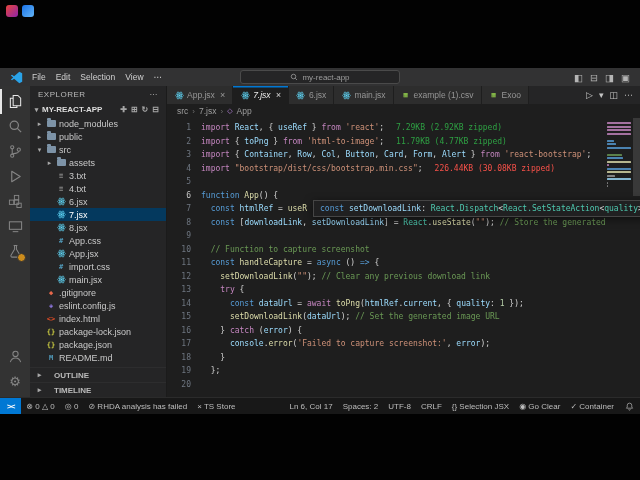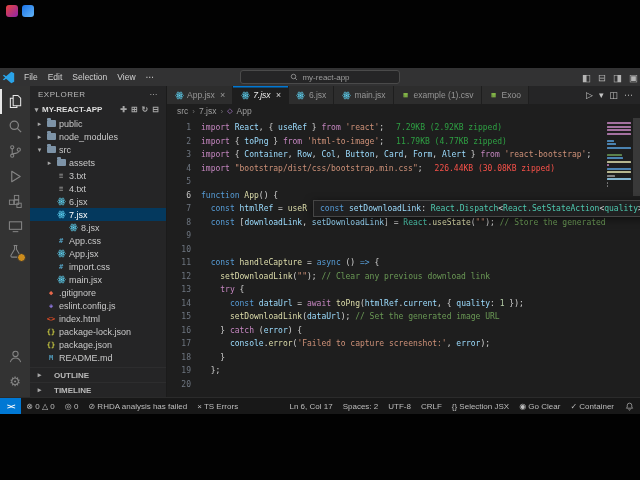--- a/index.html
+++ b/index.html
@@ -11,21 +11,21 @@
   .ovicon.red{left:6px;background:linear-gradient(135deg,#e8453c,#8e24aa)}
   .ovicon.blue{left:22px;background:linear-gradient(135deg,#1a73e8,#64b5f6)}
   .botbar{position:absolute;left:0;top:414px;width:640px;height:66px;background:#020202}
 
   
   .window{position:absolute;top:68px;left:0;width:640px;height:346px;display:flex;
           flex-direction:column;background:#1e1e1e;font-size:9px;color:#ccc}
 
   
   .titlebar{height:18px;flex:none;background:#323233;display:flex;align-items:center;
-            padding:0 2px;position:relative;color:#cfcfcf}
+            padding:0 10px;position:relative;color:#cfcfcf}
   .vslogo{width:13px;height:13px;margin-right:4px;flex:none}
   .menu{padding:0 5px;font-size:8.5px;color:#d0d0d0}
   .cmdcenter{position:absolute;left:50%;transform:translateX(-50%);width:158px;height:12px;
              background:#252526;border:1px solid #4a4a4a;border-radius:3px;color:#9d9d9d;
              font-size:8px;display:flex;align-items:center;justify-content:center;gap:4px}
   .wicons{margin-left:auto;display:flex;gap:7px;color:#b5b5b5;font-size:9.5px}
 
   
   .wbody{flex:1;display:flex;min-height:0}
 
@@ -213,28 +213,28 @@
             <span>↻</span>
             <span>⊟</span>
           </span>
       </div>
       <div id="tree">
           <div class="trow" style="padding-left: 6px;">
             <span class="chev">▸</span>
             <span class="fic">
               <span class="folder-ic"></span>
             </span>
+            <span class="tlabel">node_modules</span>
+          </div>
+          <div class="trow" style="padding-left: 6px;">
+            <span class="chev">▸</span>
+            <span class="fic">
+              <span class="folder-ic"></span>
+            </span>
             <span class="tlabel">public</span>
-          </div>
-          <div class="trow" style="padding-left: 6px;">
-            <span class="chev">▸</span>
-            <span class="fic">
-              <span class="folder-ic"></span>
-            </span>
-            <span class="tlabel">node_modules</span>
           </div>
           <div class="trow" style="padding-left: 6px;">
             <span class="chev">▾</span>
             <span class="fic">
               <span class="folder-ic"></span>
             </span>
             <span class="tlabel">src</span>
           </div>
           <div class="trow" style="padding-left: 16px;">
             <span class="chev">▸</span>
@@ -278,21 +278,21 @@
                 <circle cx="8" cy="8" r="1.6" fill="#61dafb"></circle>
                 <g stroke="#61dafb" fill="none" stroke-width="1">
                   <ellipse cx="8" cy="8" rx="7" ry="2.8"></ellipse>
                   <ellipse cx="8" cy="8" rx="7" ry="2.8" transform="rotate(60 8 8)"></ellipse>
                   <ellipse cx="8" cy="8" rx="7" ry="2.8" transform="rotate(120 8 8)"></ellipse>
                 </g>
               </svg>
             </span>
             <span class="tlabel">7.jsx</span>
           </div>
-          <div class="trow" style="padding-left: 28px;">
+          <div class="trow" style="padding-left: 16px;">
             <span class="chev"></span>
             <span class="fic">
               <svg width="9" height="9" viewBox="0 0 16 16">
                 <circle cx="8" cy="8" r="1.6" fill="#61dafb"></circle>
                 <g stroke="#61dafb" fill="none" stroke-width="1">
                   <ellipse cx="8" cy="8" rx="7" ry="2.8"></ellipse>
                   <ellipse cx="8" cy="8" rx="7" ry="2.8" transform="rotate(60 8 8)"></ellipse>
                   <ellipse cx="8" cy="8" rx="7" ry="2.8" transform="rotate(120 8 8)"></ellipse>
                 </g>
               </svg>
@@ -486,21 +486,21 @@
         <div id="code">
             <div class="cline"><span class="ln">1</span><span class="tk-k">import </span><span class="tk-v">React</span><span class="tk-p">, { </span><span class="tk-v">useRef</span><span class="tk-p"> } </span><span class="tk-k">from </span><span class="tk-s">'react'</span><span class="tk-p">;</span><span class="tk-dg">7.29KB (2.92KB zipped)</span></div>
             <div class="cline"><span class="ln">2</span><span class="tk-k">import </span><span class="tk-p">{ </span><span class="tk-v">toPng</span><span class="tk-p"> } </span><span class="tk-k">from </span><span class="tk-s">'html-to-image'</span><span class="tk-p">;</span><span class="tk-dg">11.79KB (4.77KB zipped)</span></div>
             <div class="cline"><span class="ln">3</span><span class="tk-k">import </span><span class="tk-p">{ </span><span class="tk-v">Container</span><span class="tk-p">, </span><span class="tk-v">Row</span><span class="tk-p">, </span><span class="tk-v">Col</span><span class="tk-p">, </span><span class="tk-v">Button</span><span class="tk-p">, </span><span class="tk-v">Card</span><span class="tk-p">, </span><span class="tk-v">Form</span><span class="tk-p">, </span><span class="tk-v">Alert</span><span class="tk-p"> } </span><span class="tk-k">from </span><span class="tk-s">'react-bootstrap'</span><span class="tk-p">;</span></div>
             <div class="cline"><span class="ln">4</span><span class="tk-k">import </span><span class="tk-s">"bootstrap/dist/css/bootstrap.min.css"</span><span class="tk-p">;</span><span class="tk-dr">226.44KB (30.08KB zipped)</span></div>
             <div class="cline"><span class="ln">5</span></div>
             <div class="cline cur"><span class="ln">6</span><span class="tk-b">function </span><span class="tk-f">App</span><span class="tk-p">() {</span></div>
             <div class="cline"><span class="ln">7</span><span class="tk-p">  </span><span class="tk-b">const </span><span class="tk-v">htmlRef</span><span class="tk-p"> = </span><span class="tk-f">useR</span></div>
             <div class="cline"><span class="ln">8</span><span class="tk-p">  </span><span class="tk-b">const </span><span class="tk-p">[</span><span class="tk-v">downloadLink</span><span class="tk-p">, </span><span class="tk-v">setDownloadLink</span><span class="tk-p">] = </span><span class="tk-t">React</span><span class="tk-p">.</span><span class="tk-f">useState</span><span class="tk-p">(</span><span class="tk-s">""</span><span class="tk-p">); </span><span class="tk-c">// Store the generated</span></div>
             <div class="cline"><span class="ln">9</span></div>
-            <div class="cline"><span class="ln">10</span><span class="tk-p">  </span></div>
+            <div class="cline"><span class="ln">10</span><span class="tk-p">  </span><span class="tk-c">// Function to capture screenshot</span></div>
             <div class="cline"><span class="ln">11</span><span class="tk-p">  </span><span class="tk-b">const </span><span class="tk-f">handleCapture</span><span class="tk-p"> = </span><span class="tk-b">async</span><span class="tk-p"> () </span><span class="tk-b">=&gt; </span><span class="tk-p">{</span></div>
             <div class="cline"><span class="ln">12</span><span class="tk-p">    </span><span class="tk-f">setDownloadLink</span><span class="tk-p">(</span><span class="tk-s">""</span><span class="tk-p">); </span><span class="tk-c">// Clear any previous download link</span></div>
             <div class="cline"><span class="ln">13</span><span class="tk-p">    </span><span class="tk-k">try </span><span class="tk-p">{</span></div>
             <div class="cline"><span class="ln">14</span><span class="tk-p">      </span><span class="tk-b">const </span><span class="tk-v">dataUrl</span><span class="tk-p"> = </span><span class="tk-k">await </span><span class="tk-f">toPng</span><span class="tk-p">(</span><span class="tk-v">htmlRef</span><span class="tk-p">.</span><span class="tk-v">current</span><span class="tk-p">, { </span><span class="tk-v">quality</span><span class="tk-p">: </span><span class="tk-n2">1</span><span class="tk-p"> });</span></div>
             <div class="cline"><span class="ln">15</span><span class="tk-p">      </span><span class="tk-f">setDownloadLink</span><span class="tk-p">(</span><span class="tk-v">dataUrl</span><span class="tk-p">); </span><span class="tk-c">// Set the generated image URL</span></div>
             <div class="cline"><span class="ln">16</span><span class="tk-p">    } </span><span class="tk-k">catch </span><span class="tk-p">(</span><span class="tk-v">error</span><span class="tk-p">) {</span></div>
             <div class="cline"><span class="ln">17</span><span class="tk-p">      </span><span class="tk-v">console</span><span class="tk-p">.</span><span class="tk-f">error</span><span class="tk-p">(</span><span class="tk-s">'Failed to capture screenshot:'</span><span class="tk-p">, </span><span class="tk-v">error</span><span class="tk-p">);</span></div>
             <div class="cline"><span class="ln">18</span><span class="tk-p">    }</span></div>
             <div class="cline"><span class="ln">19</span><span class="tk-p">  };</span></div>
             <div class="cline"><span class="ln">20</span></div>
@@ -534,21 +534,21 @@
       </div>
     </div>
   </div>
 
   <div class="statusbar">
     <div class="sgroup" id="sleft">
         <div class="sitem remote">&gt;&lt;</div>
         <div class="sitem">⊗ 0  △ 0</div>
         <div class="sitem">◎ 0</div>
         <div class="sitem">⊘ RHDA analysis has failed</div>
-        <div class="sitem">× TS Errors</div>
+        <div class="sitem">× TS Store</div>
       </div>
     <div class="sgroup" id="sright">
     <div class="sitem">Ln 6, Col 17</div>
         <div class="sitem">Spaces: 2</div>
         <div class="sitem">UTF-8</div>
         <div class="sitem">CRLF</div>
         <div class="sitem">{} Selection JSX</div>
         <div class="sitem">◉ Go Clear</div>
         <div class="sitem">✓ Container</div>
         <div class="sbell">

